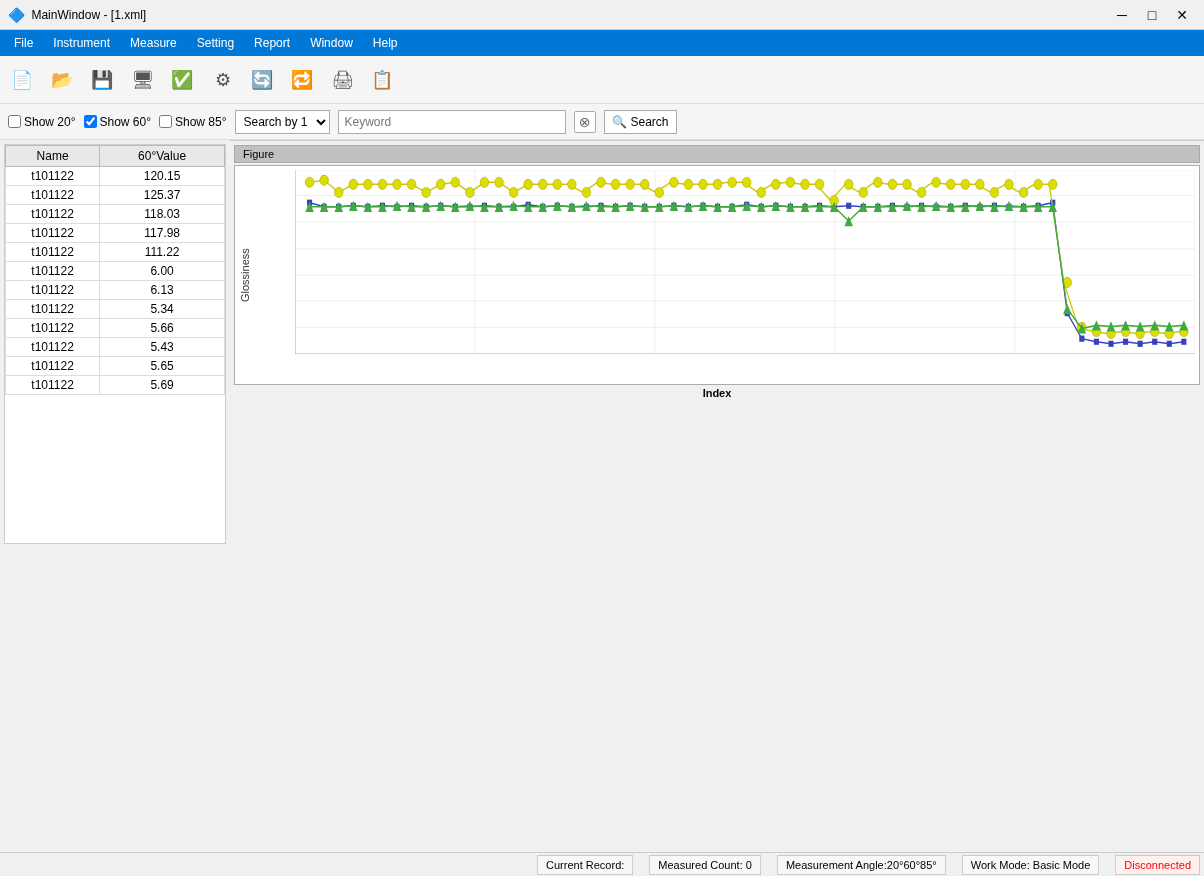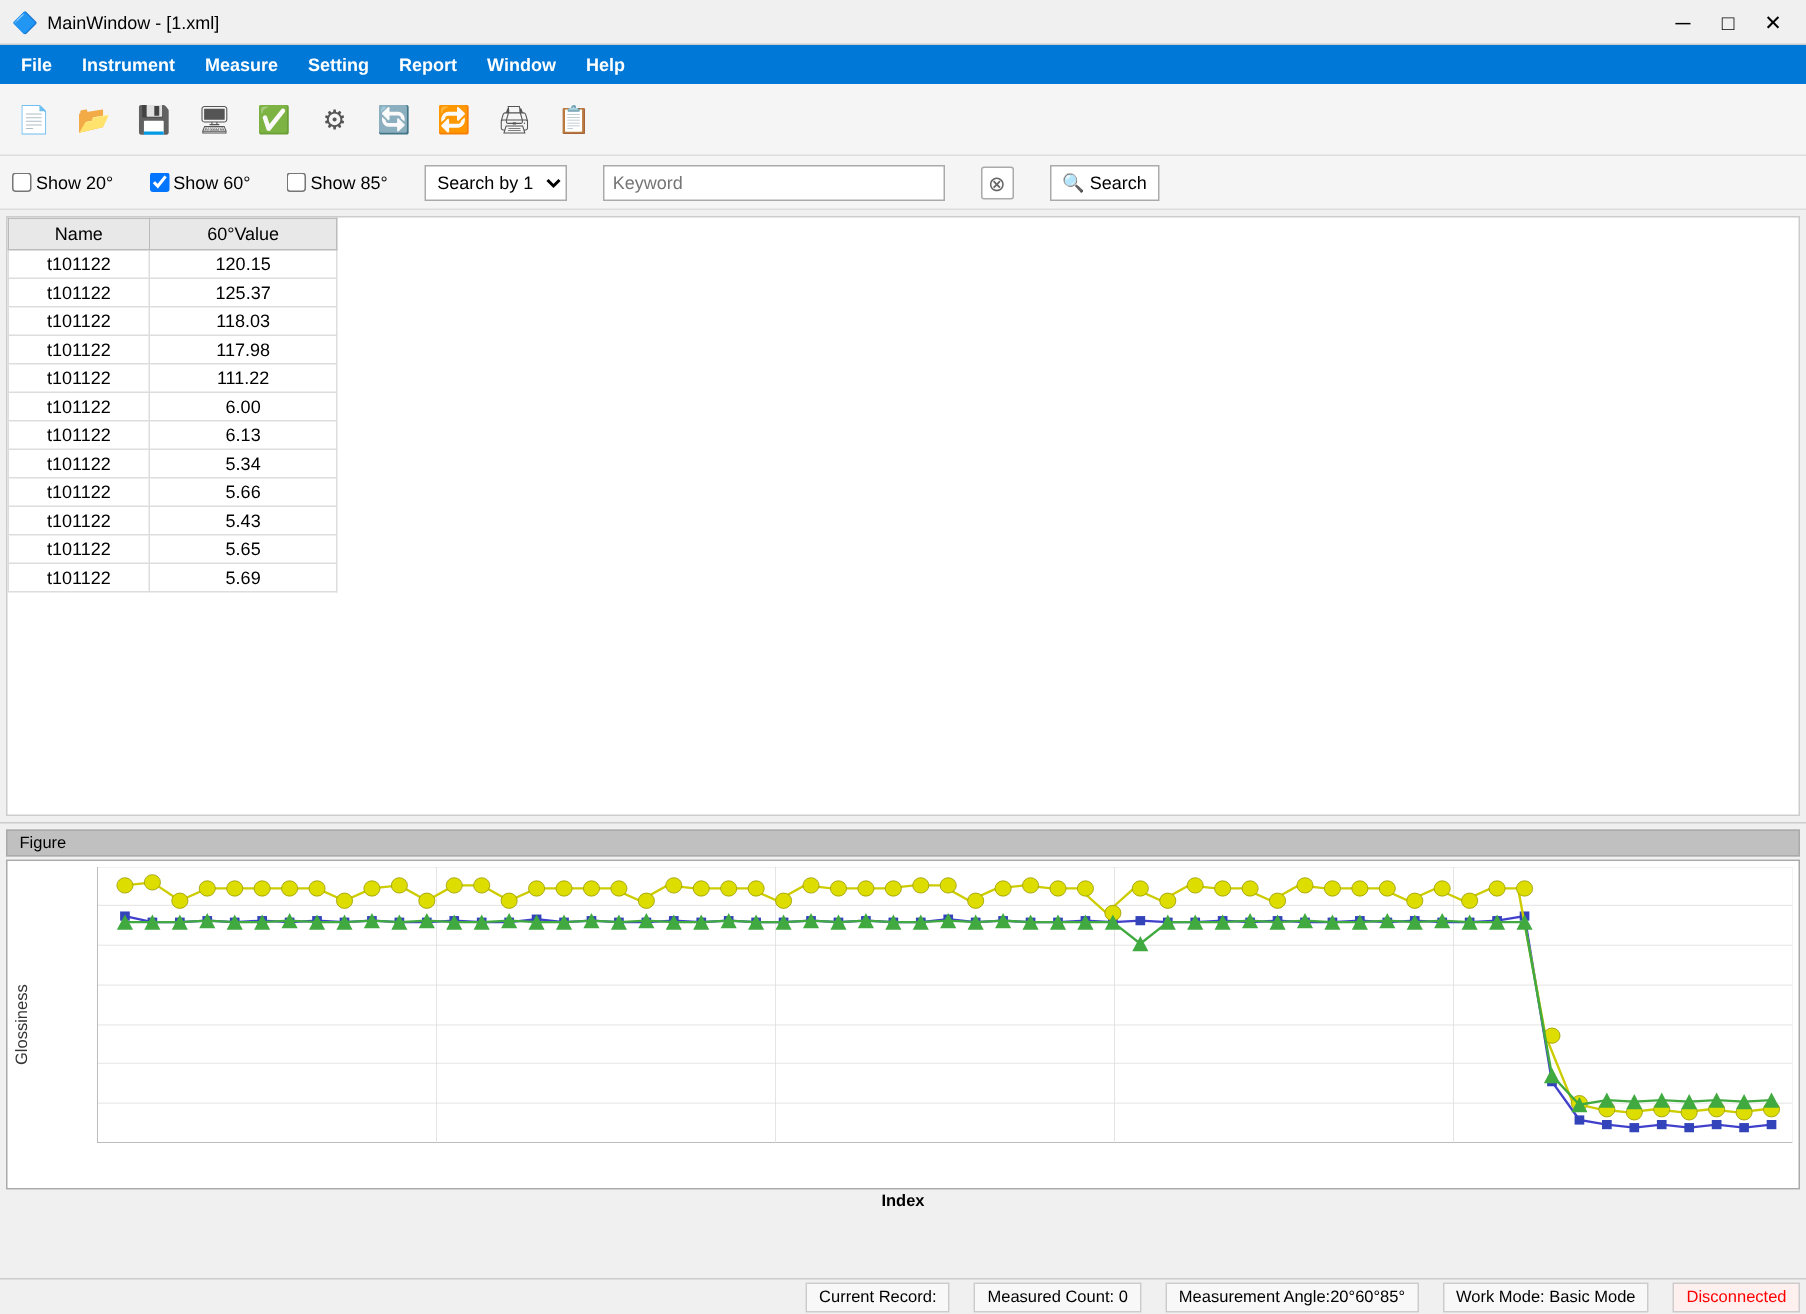--- a/index.html
+++ b/index.html
@@ -22,21 +22,20 @@
       cursor: pointer; font-size: 14px; display: flex; align-items: center; justify-content: center;
     }
 
     
     #menubar {
       background: #0078d7;
       height: 26px;
       display: flex;
       align-items: flex-start;
       padding: 0 4px;
-      font-weight: bold;
     }
     .menu-item {
       color: white;
       padding: 2px 10px;
       cursor: pointer;
       font-size: 12px;
       height: 100%;
       display: flex;
       align-items: center;
     }
@@ -59,21 +58,21 @@
     }
 
     
     #searchbar {
       background: #f5f5f5;
       height: 36px;
       display: flex;
       align-items: center;
       padding: 4px 8px;
       border-bottom: 1px solid #ddd;
-      gap: 24px;
+      gap: 8px;
     }
     .checkbox-label { display: flex; align-items: center; gap: 3px; cursor: pointer; font-size: 12px; }
     .search-dropdown {
       border: 1px solid #aaa;
       background: white;
       padding: 2px 4px;
       font-size: 12px;
       height: 24px;
       cursor: pointer;
     }
@@ -92,21 +91,20 @@
     }
     .search-btn {
       border: 1px solid #aaa; background: white; cursor: pointer;
       padding: 2px 8px; height: 24px; font-size: 12px;
       display: flex; align-items: center; gap: 3px;
     }
 
     
     #main-content {
       display: flex;
-      flex-direction: column;
       height: calc(876px - 30px - 26px - 48px - 36px - 24px);
     }
 
     
     #table-area {
       background: white;
       border: 1px solid #ccc;
       margin: 4px;
       overflow: auto;
       flex: 0 0 auto;

